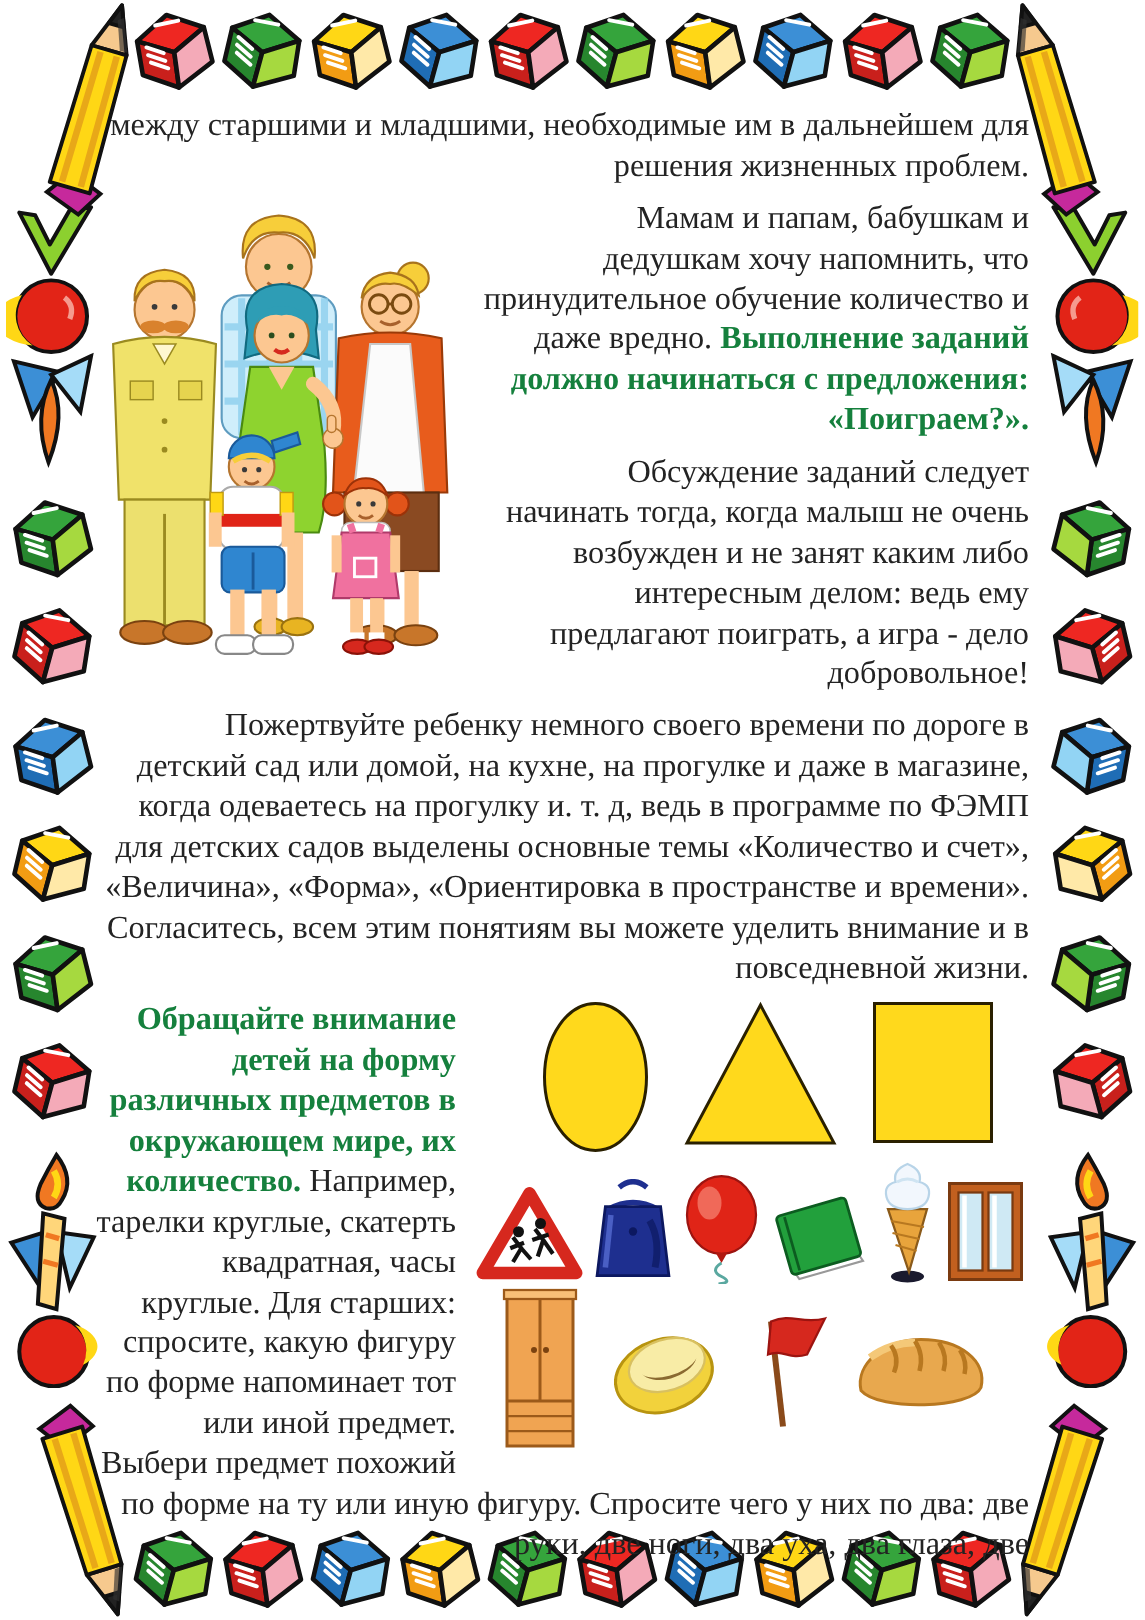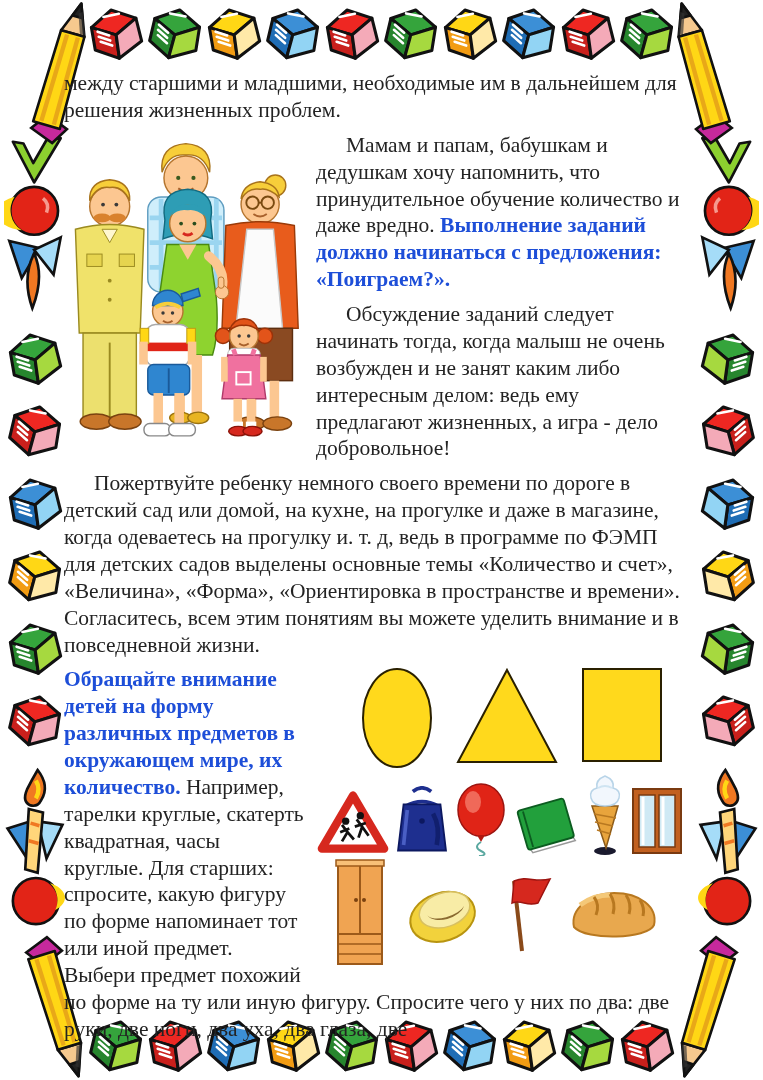--- a/index.html
+++ b/index.html
@@ -1,23 +1,23 @@
 <!DOCTYPE html>
 <html><head>
 <meta charset="utf-8">
 <style>
   html,body{margin:0;padding:0;background:#fff;}
   .page{position:relative;width:763px;height:1080px;background:#fff;overflow:hidden;
         font-family:"Liberation Serif","DejaVu Serif",serif;}
   
   .content{position:absolute;left:64px;right:77px;top:70px;z-index:3;color:#232323;
-           font-size:21.5px;line-height:1.25;}
+           font-size:21.5px;line-height:1.25;text-align:right;}
   .content p{margin:0 0 8px 0;}
   p.ind{text-indent:30px;}
-  .accent{color:#1d4ed8;font-weight:bold;}
+  .accent{color:#15803d;font-weight:bold;}
   .clearfix::after{content:"";display:block;clear:both;}
   
   .family{float:left;width:238px;height:318px;margin:4px 14px 2px 0;}
   .shapes-fig{float:right;width:372px;margin:0 0 2px 10px;}
   .shape-row{display:flex;justify-content:space-between;align-items:flex-start;padding:0 22px 4px 46px;}
   .obj-row1{display:flex;justify-content:space-between;align-items:flex-end;padding:0 2px;}
   .obj-row2{display:flex;justify-content:space-between;align-items:center;padding:2px 24px 0 20px;}
   
   svg.cube{width:56px;height:56px;flex:0 0 auto;}
   .t1{transform:rotate(-12deg);} .t2{transform:rotate(11deg);}
@@ -341,21 +341,21 @@
           <rect x="178" y="274" width="9" height="28" fill="#fcc791"></rect>
             <rect x="192" y="274" width="9" height="28" fill="#fcc791"></rect>
           <rect x="177" y="298" width="11" height="6" fill="#fff"></rect>
             <rect x="191" y="298" width="11" height="6" fill="#fff"></rect>
           <ellipse cx="183" cy="308" rx="10" ry="5" fill="#d6281e" stroke="#8a1208" stroke-width="1.5"></ellipse>
           <ellipse cx="198" cy="308" rx="10" ry="5" fill="#d6281e" stroke="#8a1208" stroke-width="1.5"></ellipse>
         </g>
       </svg>
 
       <p class="ind"><span>Мамам и папам, бабушкам и дедушкам хочу напомнить, что принудительное обучение количество и даже вредно. </span><span class="accent">Выполнение заданий должно начинаться с предложения: «Поиграем?».</span></p>
-      <p class="ind">Обсуждение заданий следует начинать тогда, когда малыш не очень возбужден и не занят каким либо интересным делом: ведь ему предлагают жизненных, а игра - дело добровольное!</p>
+      <p class="ind">Обсуждение заданий следует начинать тогда, когда малыш не очень возбужден и не занят каким либо интересным делом: ведь ему предлагают поиграть, а игра - дело добровольное!</p>
     </div>
 
     <p class="ind">Пожертвуйте ребенку немного своего времени по дороге в детский сад или домой, на кухне, на прогулке и даже в магазине, когда одеваетесь на прогулку и. т. д, ведь в программе по ФЭМП для детских садов выделены основные темы «Количество и счет», «Величина», «Форма», «Ориентировка в пространстве и времени». Согласитесь, всем этим понятиям вы можете уделить внимание и в повседневной жизни.</p>
 
     <div class="clearfix">
       <div class="shapes-fig">
         <div class="shape-row">
           <svg width="74" height="104" viewBox="0 0 74 104">
             <ellipse cx="37" cy="52" rx="34" ry="49" fill="#ffd91c" stroke="#2a2000" stroke-width="2"></ellipse>
           </svg>

